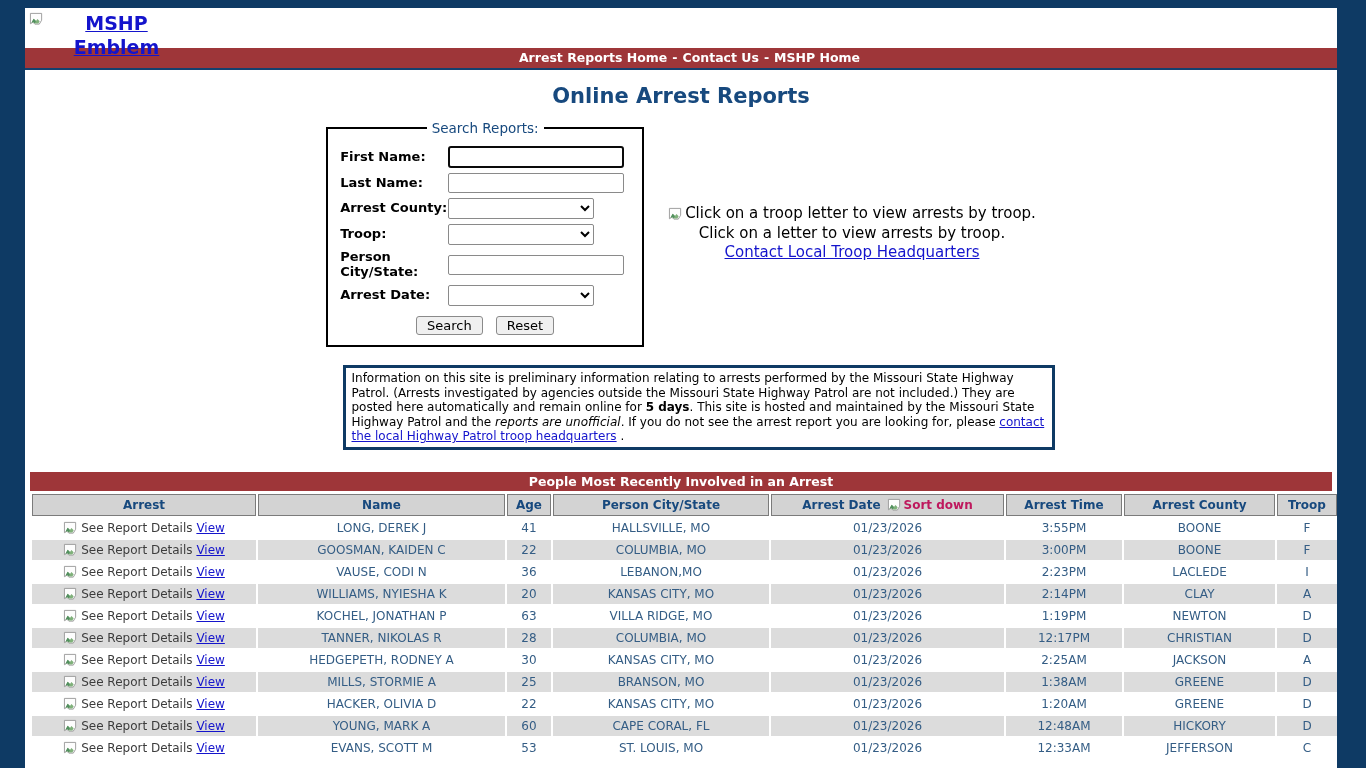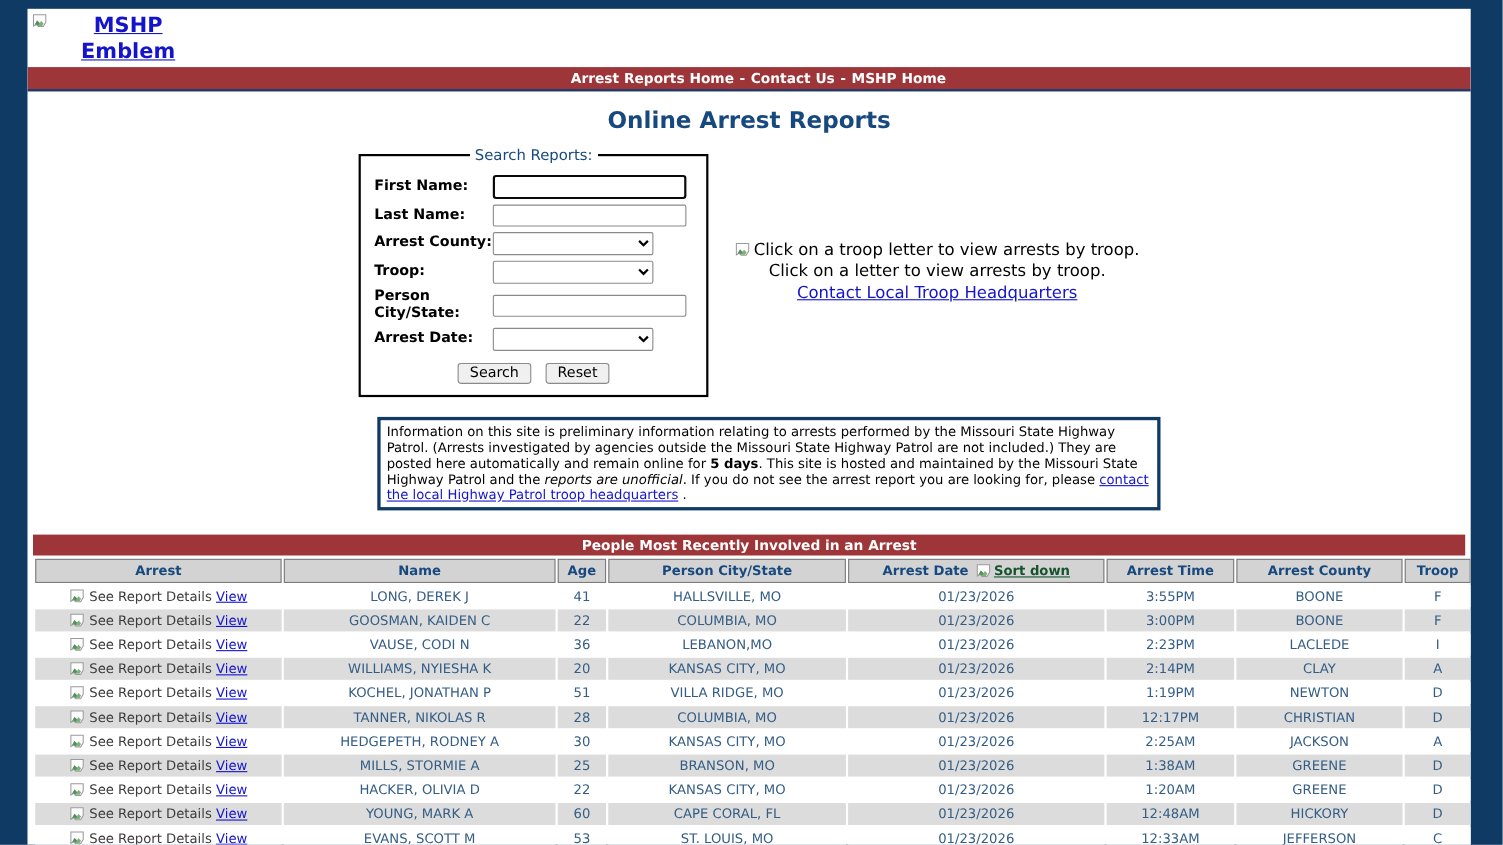--- a/index.html
+++ b/index.html
@@ -10,21 +10,21 @@
     font-family: "DejaVu Sans", "Liberation Sans", sans-serif;
   }
   .page {
     margin: 8px 29px 0 25px;
     height: 760px;
     background: #ffffff;
     overflow: hidden;
     position: relative;
   }
   
-  .masthead { height: 53px; position: relative; }
+  .masthead { height: 40px; position: relative; }
   .emblem { position: absolute; left: 4px; top: 4px; width: 160px; display: flex; align-items: flex-start; }
   .emblem-link {
     display: block; width: 112px; margin: 0 auto; text-align: center;
     font-size: 19px; font-weight: bold; line-height: 1.25;
     color: #1414cc; text-decoration: underline; cursor: pointer;
   }
   .bimg { display: inline-block; vertical-align: top; line-height: 0; }
   
   .navbar {
     background: #9e3639;
@@ -93,21 +93,21 @@
     padding: 3px 0; white-space: nowrap; overflow: hidden;
   }
   table.arrests td {
     background: #ffffff; color: #345d85; font-size: 12px;
     text-align: center; padding: 3px 2px;
     white-space: nowrap; overflow: hidden;
   }
   table.arrests tr.alt td { background: #dcdcdc; }
   .see-details { color: #3c3c3c; }
   a.view-link { color: #1414cc; text-decoration: underline; cursor: pointer; }
-  a.sort-link { color: #14532d; text-decoration: underline; cursor: pointer; font-weight: bold; }
+  a.sort-link { color: #be185d; cursor: pointer; font-weight: bold; }
   .cell-action .bimg { margin-right: 3px; }
   th .bimg { margin: 0 2px -2px 6px; }
 </style>
 </head>
 <body>
 
 <div class="page">
 
   <div class="masthead">
     <div class="emblem">
@@ -279,21 +279,21 @@
 
   <tr>
     <td class="cell-action"><span class="bimg">
   <svg width="15" height="14" viewBox="0 0 16 15">
     <path d="M1.5 1.5 H13.5 V8.8 L11 13 H6.2 L4.2 11 L1.5 12.6 Z" fill="#fdfdfd" stroke="#9a9a9a" stroke-width="1"></path>
     <path d="M2.6 11.6 L5 7.2 L7.4 9.6 L9 7.6 L11.4 10 L10 12.4 H6.4 L4.4 10.8 Z" fill="#7fb07a"></path>
     <path d="M2.6 11.6 L5 7.2 L7.4 9.6 L6 12.4 H6.4 L4.4 10.8 Z" fill="#52905f"></path>
   </svg>
 </span><span class="see-details">See Report Details</span> <a class="view-link">View</a></td>
     <td>KOCHEL, JONATHAN P</td>
-    <td>51</td>
+    <td>63</td>
     <td>VILLA RIDGE, MO</td>
     <td>01/23/2026</td>
     <td>1:19PM</td>
     <td>NEWTON</td>
     <td>D</td>
   </tr>
 
   <tr class="alt">
     <td class="cell-action"><span class="bimg">
   <svg width="15" height="14" viewBox="0 0 16 15">

